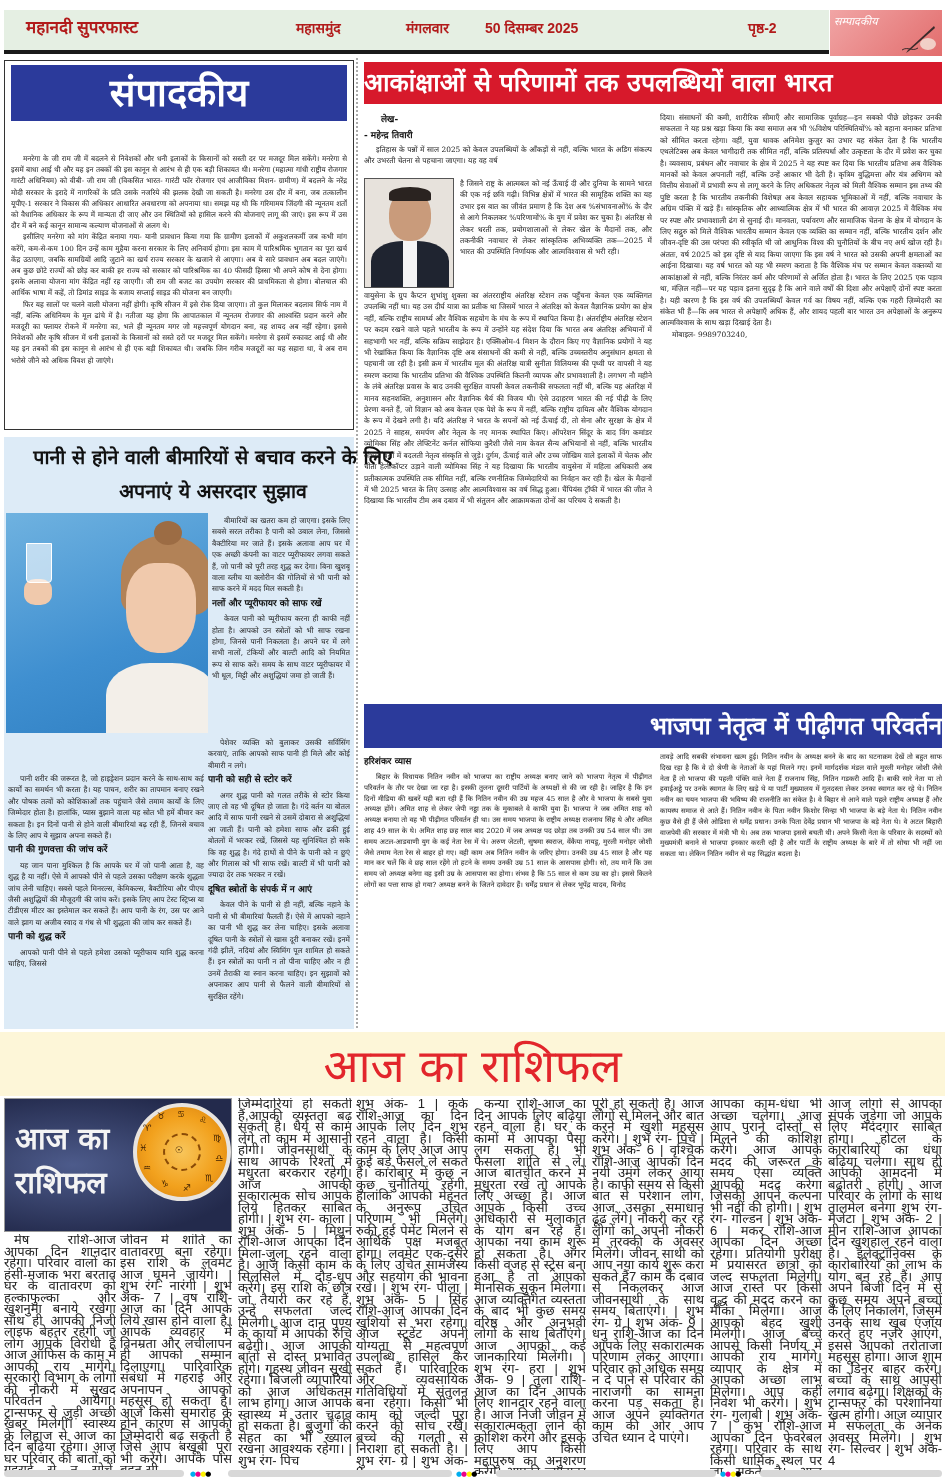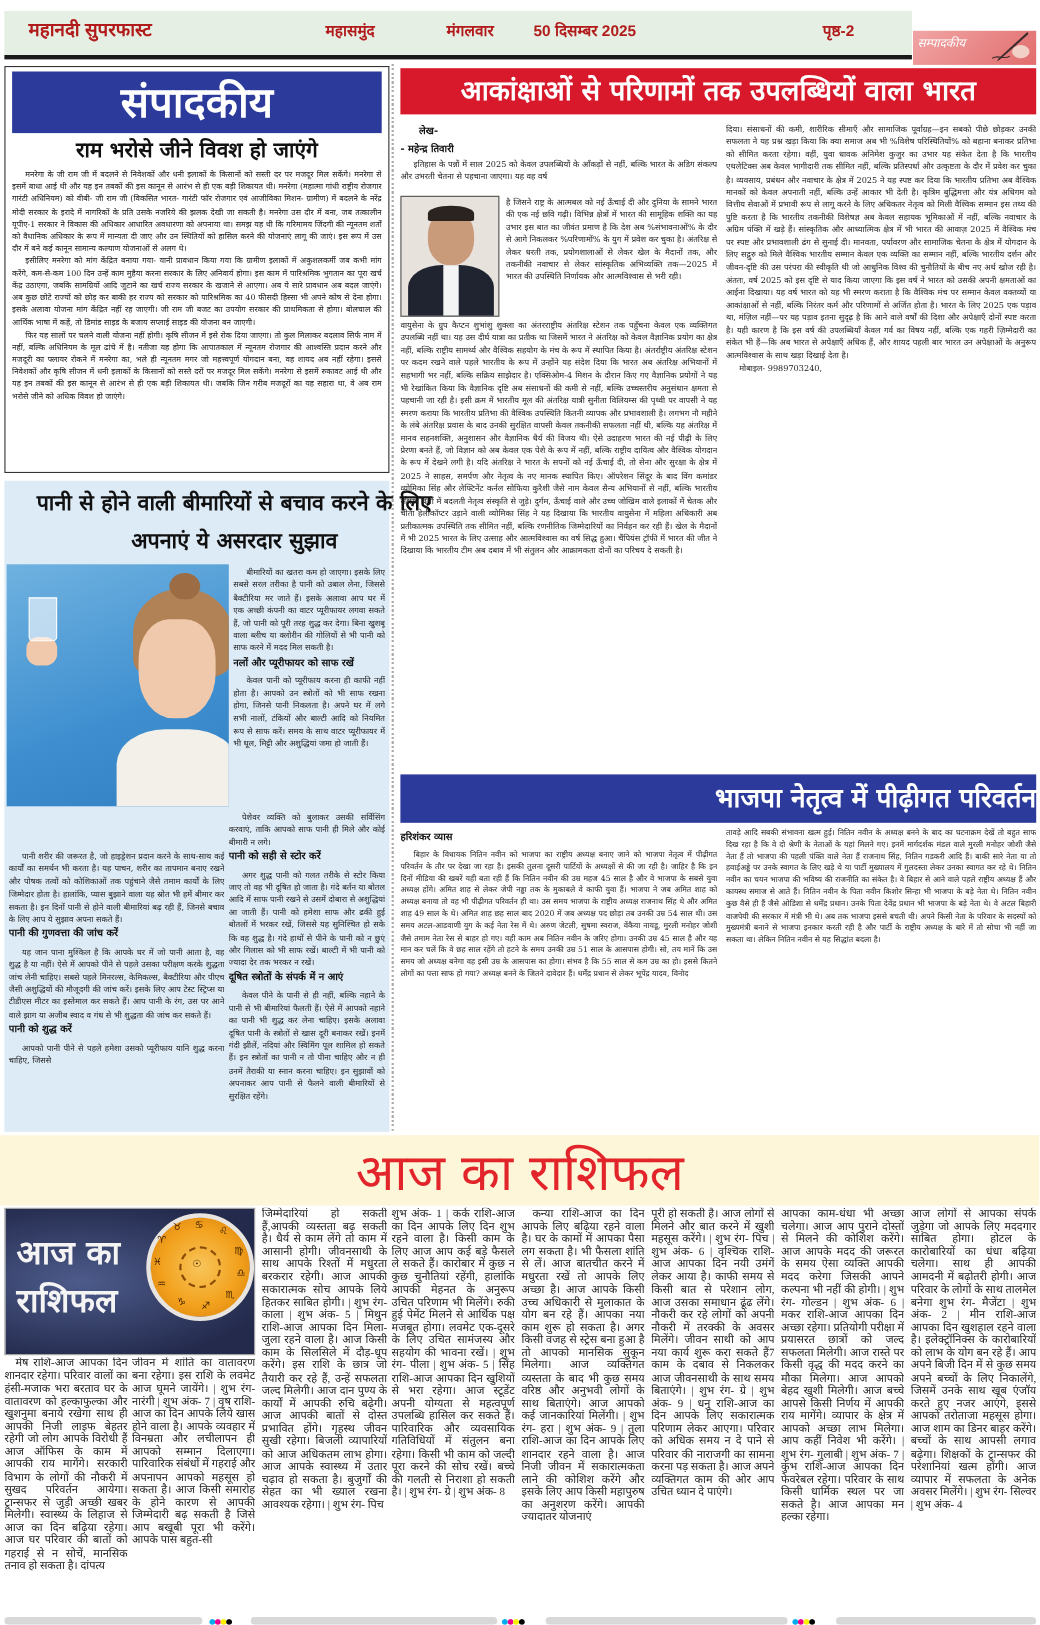--- a/index.html
+++ b/index.html
@@ -9,21 +9,21 @@
   
   .masthead { position: absolute; left: 0; top: 0; width: 945px; height: 56px; background: #fff; }
   .mast-bar { position: absolute; left: 4px; top: 10px; width: 825px; height: 40px; background: #e5efe3; }
   .mast-line { position: absolute; left: 4px; top: 50px; width: 825px; height: 4px; background: #1a1a1a; }
   .mast-item { position: absolute; top: 18px; font-family: "Liberation Sans", sans-serif; color: #b21b1b; font-size: 14px; font-weight: bold; white-space: nowrap; }
   .mast-paper { left: 26px; font-size: 17px; top: 15px; }
   .mast-city { left: 296px; }
   .mast-day { left: 406px; }
   .mast-date { left: 485px; }
   .mast-page { left: 748px; }
-  .mast-logo { position: absolute; left: 830px; top: 28px; width: 112px; height: 31px; background: linear-gradient(135deg, #f1a5a5 0%, #e26d6d 100%); overflow: hidden; }
+  .mast-logo { position: absolute; left: 830px; top: 10px; width: 112px; height: 46px; background: linear-gradient(135deg, #f1a5a5 0%, #e26d6d 100%); overflow: hidden; }
   .mast-logo-text { position: absolute; left: 4px; top: 3px; font-size: 11px; color: #fff; font-style: italic; font-family: "DejaVu Serif", serif; white-space: nowrap; }
   .mast-logo-pen { position: absolute; right: 4px; bottom: 2px; width: 40px; height: 30px; }
 
   .vsep { position: absolute; left: 356px; top: 58px; width: 2px; height: 970px; background: repeating-linear-gradient(to bottom, #aaa 0 2px, transparent 2px 4px); }
 
   
   .editorial { position: absolute; left: 4px; top: 60px; width: 350px; height: 370px; border: 1px solid #333; background: #fff; }
   .ed-head { position: absolute; left: 6px; top: 4px; width: 336px; height: 56px; background: #2b3a9b; color: #fff; font-size: 38px; font-weight: bold; text-align: center; line-height: 56px; font-family: "DejaVu Sans", sans-serif; }
   .ed-sub { position: absolute; left: 0; top: 62px; width: 348px; text-align: center; font-size: 19px; font-weight: bold; color: #111; }
   .ed-body { position: absolute; left: 6px; top: 92px; width: 336px; font-size: 7.2px; line-height: 11.2px; text-align: justify; color: #222; font-family: "DejaVu Serif", serif; overflow: hidden; height: 272px; }
@@ -41,21 +41,21 @@
   .w-hand { position: absolute; left: 18px; top: 66px; width: 28px; height: 26px; background: #f0c9ac; border-radius: 40%; }
 
   .col-text { position: absolute; font-size: 7.4px; line-height: 11.4px; text-align: justify; font-family: "DejaVu Serif", serif; color: #222; overflow: hidden; }
   .col-text p { text-indent: 12px; }
   .col-text h4 { font-size: 9px; font-weight: bold; font-family: "DejaVu Sans", sans-serif; color: #111; margin: 3px 0 4px 0; text-indent: 0; }
   .w-col1 { left: 208px; top: 78px; width: 138px; height: 218px; }
   .w-col2 { left: 4px; top: 300px; width: 196px; height: 286px; margin-top: 36px; }
   .w-col3 { left: 204px; top: 300px; width: 142px; height: 286px; }
 
   
-  .ach-head { position: absolute; left: 364px; top: 62px; width: 578px; height: 42px; background: #d7192b; color: #fff; font-size: 25px; font-weight: bold; text-align: center; line-height: 42px; }
+  .ach-head { position: absolute; left: 364px; top: 62px; width: 578px; height: 42px; background: #d7192b; color: #fff; font-size: 25px; font-weight: bold; line-height: 42px; }
   .ach-byline1 { position: absolute; left: 364px; top: 112px; font-size: 9px; font-weight: bold; color: #111; padding-left: 17px; }
   .ach-byline2 { position: absolute; left: 364px; top: 128px; font-size: 9px; font-weight: bold; color: #111; }
   .ach-photo { position: absolute; left: 364px; top: 178px; width: 90px; height: 110px; background: #e7e2dc; border: 1px solid #555; overflow: hidden; }
   .p-head { position: absolute; left: 24px; top: 12px; width: 42px; height: 50px; background: #c99b7b; border-radius: 45%; }
   .p-hair { position: absolute; left: 24px; top: 8px; width: 42px; height: 14px; background: #2a2320; border-radius: 50% 50% 10% 10%; }
   .p-coat { position: absolute; left: 6px; top: 62px; width: 78px; height: 50px; background: #1f2430; border-radius: 40% 40% 0 0; }
   .p-shirt { position: absolute; left: 38px; top: 62px; width: 14px; height: 46px; background: #f4f4f4; }
   .ach-c1-top { left: 364px; top: 144px; width: 288px; height: 34px; }
   .ach-c1-right { left: 460px; top: 178px; width: 192px; height: 110px; }
   .ach-c1-bot { left: 364px; top: 290px; width: 288px; height: 400px; }
@@ -70,21 +70,21 @@
   
   .rashi-band { position: absolute; left: 0; top: 1032px; width: 945px; height: 64px; background: #fdf6d8; }
   .rashi-title { position: absolute; left: 0; top: 1036px; width: 945px; text-align: center; font-size: 46px; color: #e2252b; line-height: 60px; font-family: "DejaVu Sans", sans-serif; }
   .rashi-img { position: absolute; left: 4px; top: 1098px; width: 228px; height: 134px; background: radial-gradient(ellipse at 30% 50%, #4d5b8b 0%, #232a4c 80%); overflow: hidden; border: 1px solid #999; }
   .ri-text1 { position: absolute; left: 10px; top: 18px; font-size: 30px; font-weight: bold; color: #f4f4f4; }
   .ri-text2 { position: absolute; left: 10px; top: 62px; font-size: 30px; font-weight: bold; color: #f4f4f4; }
   .ri-wheel { position: absolute; left: 128px; top: 4px; width: 98px; height: 98px; border-radius: 50%; background: radial-gradient(circle, #f8c55a 0%, #f2a11d 55%, #d77e0c 100%); border: 4px solid #e8e4df; }
   .ri-inner { position: absolute; left: 26px; top: 26px; width: 38px; height: 38px; border-radius: 50%; border: 2px dashed #8a4b07; }
   .ri-glyph { position: absolute; font-size: 9px; color: #3a1d02; }
 
-  .r-col { position: absolute; top: 1098px; font-size: 10px; line-height: 11.5px; font-family: Liberation Serif, serif; color: #222; text-align: justify; overflow: hidden; }
+  .r-col { position: absolute; top: 1098px; font-size: 13px; line-height: 11.5px; font-family: Liberation Sans, sans-serif; color: #222; text-align: justify; overflow: hidden; }
   .r-col p { margin: 0; }
   .r-col .ind { text-indent: 10px; }
   .rc1 { left: 4px; top: 1234px; width: 112px; height: 240px; }
   .rc2 { left: 120px; top: 1234px; width: 112px; height: 240px; }
   .rc3 { left: 238px; width: 114px; height: 376px; }
   .rc4 { left: 356px; width: 112px; height: 376px; }
   .rc5 { left: 474px; width: 112px; height: 376px; }
   .rc6 { left: 592px; width: 112px; height: 376px; }
   .rc7 { left: 710px; width: 112px; height: 376px; }
   .rc8 { left: 828px; width: 114px; height: 376px; }
@@ -110,21 +110,20 @@
       <path d="M4 26 C10 22 14 28 20 24" stroke="#3b2b2b" stroke-width="1" fill="none"></path>
       <ellipse cx="30" cy="20" rx="8" ry="6" fill="#f4e6dc" opacity="0.8"></ellipse>
     </svg>
   </div>
 </div>
 
 <div class="vsep"></div>
 
 <div class="editorial">
   <div class="ed-head">संपादकीय</div>
-  <div class="ed-sub">राम भरोसे जीने विवश हो जाएंगे</div>
   <div class="ed-body">
     <p>मनरेगा के जी राम जी में बदलने से निवेशकों और धनी इलाकों के किसानों को सस्ती दर पर मजदूर मिल सकेंगे। मनरेगा से इसमें बाधा आई थी और यह इन तबकों की इस कानून से आरंभ से ही एक बड़ी शिकायत थी। मनरेगा (महात्मा गांधी राष्ट्रीय रोजगार गारंटी अधिनियम) को वीबी- जी राम जी (विकसित भारत- गारंटी फॉर रोजगार एवं आजीविका मिशन- ग्रामीण) में बदलने के नरेंद्र मोदी सरकार के इरादे में नागरिकों के प्रति उसके नजरिये की झलक देखी जा सकती है। मनरेगा उस दौर में बना, जब तत्कालीन यूपीए-1 सरकार ने विकास की अधिकार आधारित अवधारणा को अपनाया था। समझ यह थी कि गरिमामय जिंदगी की न्यूनतम शर्तों को वैधानिक अधिकार के रूप में मान्यता दी जाए और उन स्थितियों को हासिल करने की योजनाएं लागू की जाएं। इस रूप में उस दौर में बने कई कानून सामान्य कल्याण योजनाओं से अलग थे।</p>
     <p>इसीलिए मनरेगा को मांग केंद्रित बनाया गया- यानी प्रावधान किया गया कि ग्रामीण इलाकों में अकुशलकर्मी जब कभी मांग करेंगे, कम-से-कम 100 दिन उन्हें काम मुहैया करना सरकार के लिए अनिवार्य होगा। इस काम में पारिश्रमिक भुगतान का पूरा खर्च केंद्र उठाएगा, जबकि सामग्रियों आदि जुटाने का खर्च राज्य सरकार के खजाने से आएगा। अब ये सारे प्रावधान अब बदल जाएंगे। अब कुछ छोटे राज्यों को छोड़ कर बाकी हर राज्य को सरकार को पारिश्रमिक का 40 फीसदी हिस्सा भी अपने कोष से देना होगा। इसके अलावा योजना मांग केंद्रित नहीं रह जाएगी। जी राम जी बजट का उपयोग सरकार की प्राथमिकता से होगा। बोलचाल की आर्थिक भाषा में कहें, तो डिमांड साइड के बजाय सप्लाई साइड की योजना बन जाएगी।</p>
     <p>फिर यह सालों पर चलने वाली योजना नहीं होगी। कृषि सीजन में इसे रोक दिया जाएगा। तो कुल मिलाकर बदलाव सिर्फ नाम में नहीं, बल्कि अधिनियम के मूल ढांचे में है। नतीजा यह होगा कि आपातकाल में न्यूनतम रोजगार की आश्वस्ति प्रदान करने और मजदूरी का फ्लायर रोकने में मनरेगा का, भले ही न्यूनतम मगर जो महत्त्वपूर्ण योगदान बना, वह शायद अब नहीं रहेगा। इससे निवेशकों और कृषि सीजन में धनी इलाकों के किसानों को सस्ते दरों पर मजदूर मिल सकेंगे। मनरेगा से इसमें रुकावट आई थी और यह इन तबकों की इस कानून से आरंभ से ही एक बड़ी शिकायत थी। जबकि जिन गरीब मजदूरों का यह सहारा था, वे अब राम भरोसे जीने को अधिक विवश हो जाएंगे।</p>
   </div>
 </div>
 
 <div class="water">
   <div class="water-title">पानी से होने वाली बीमारियों से बचाव करने के लिए अपनाएं ये असरदार सुझाव</div>
   <div class="water-photo">

